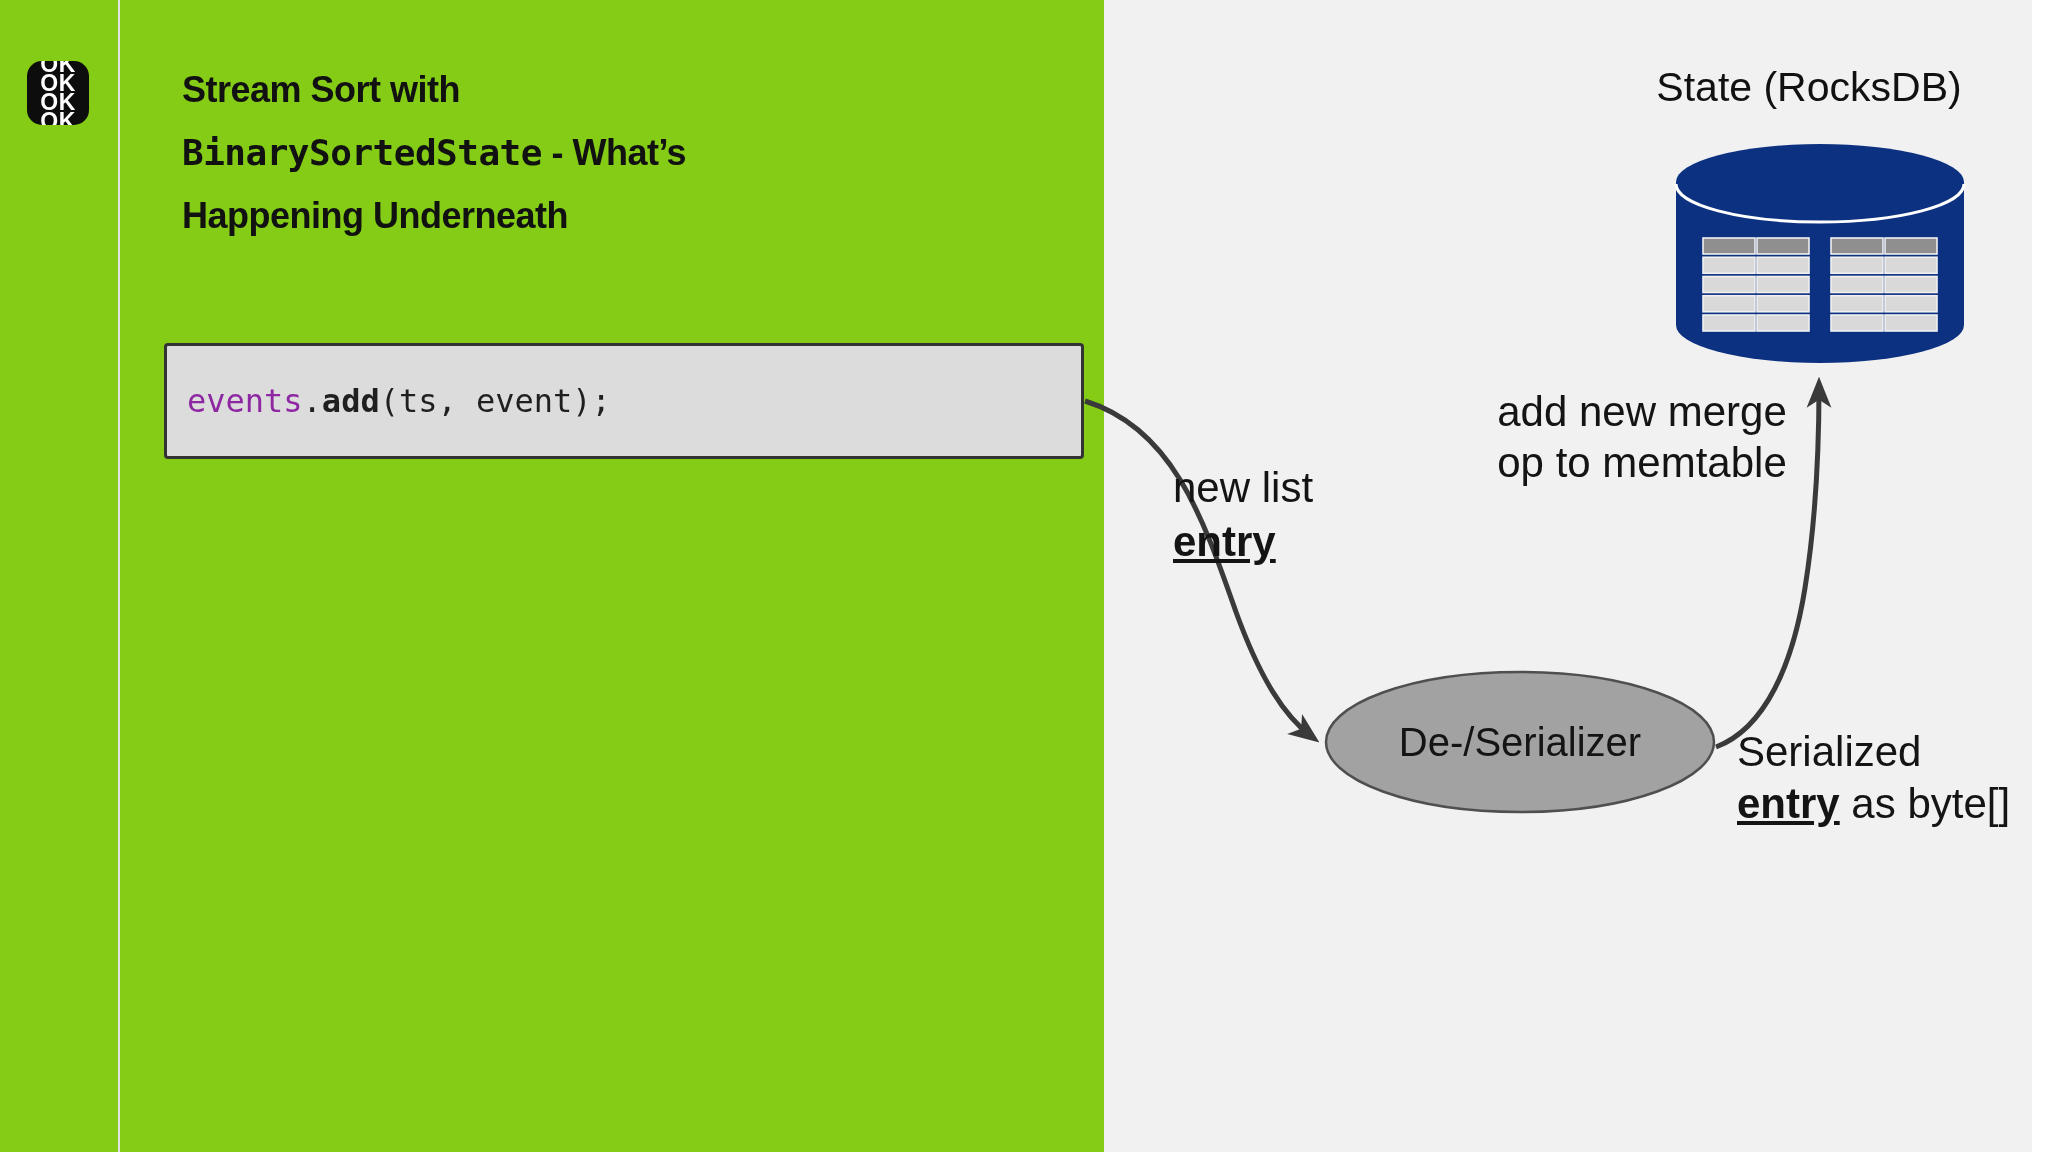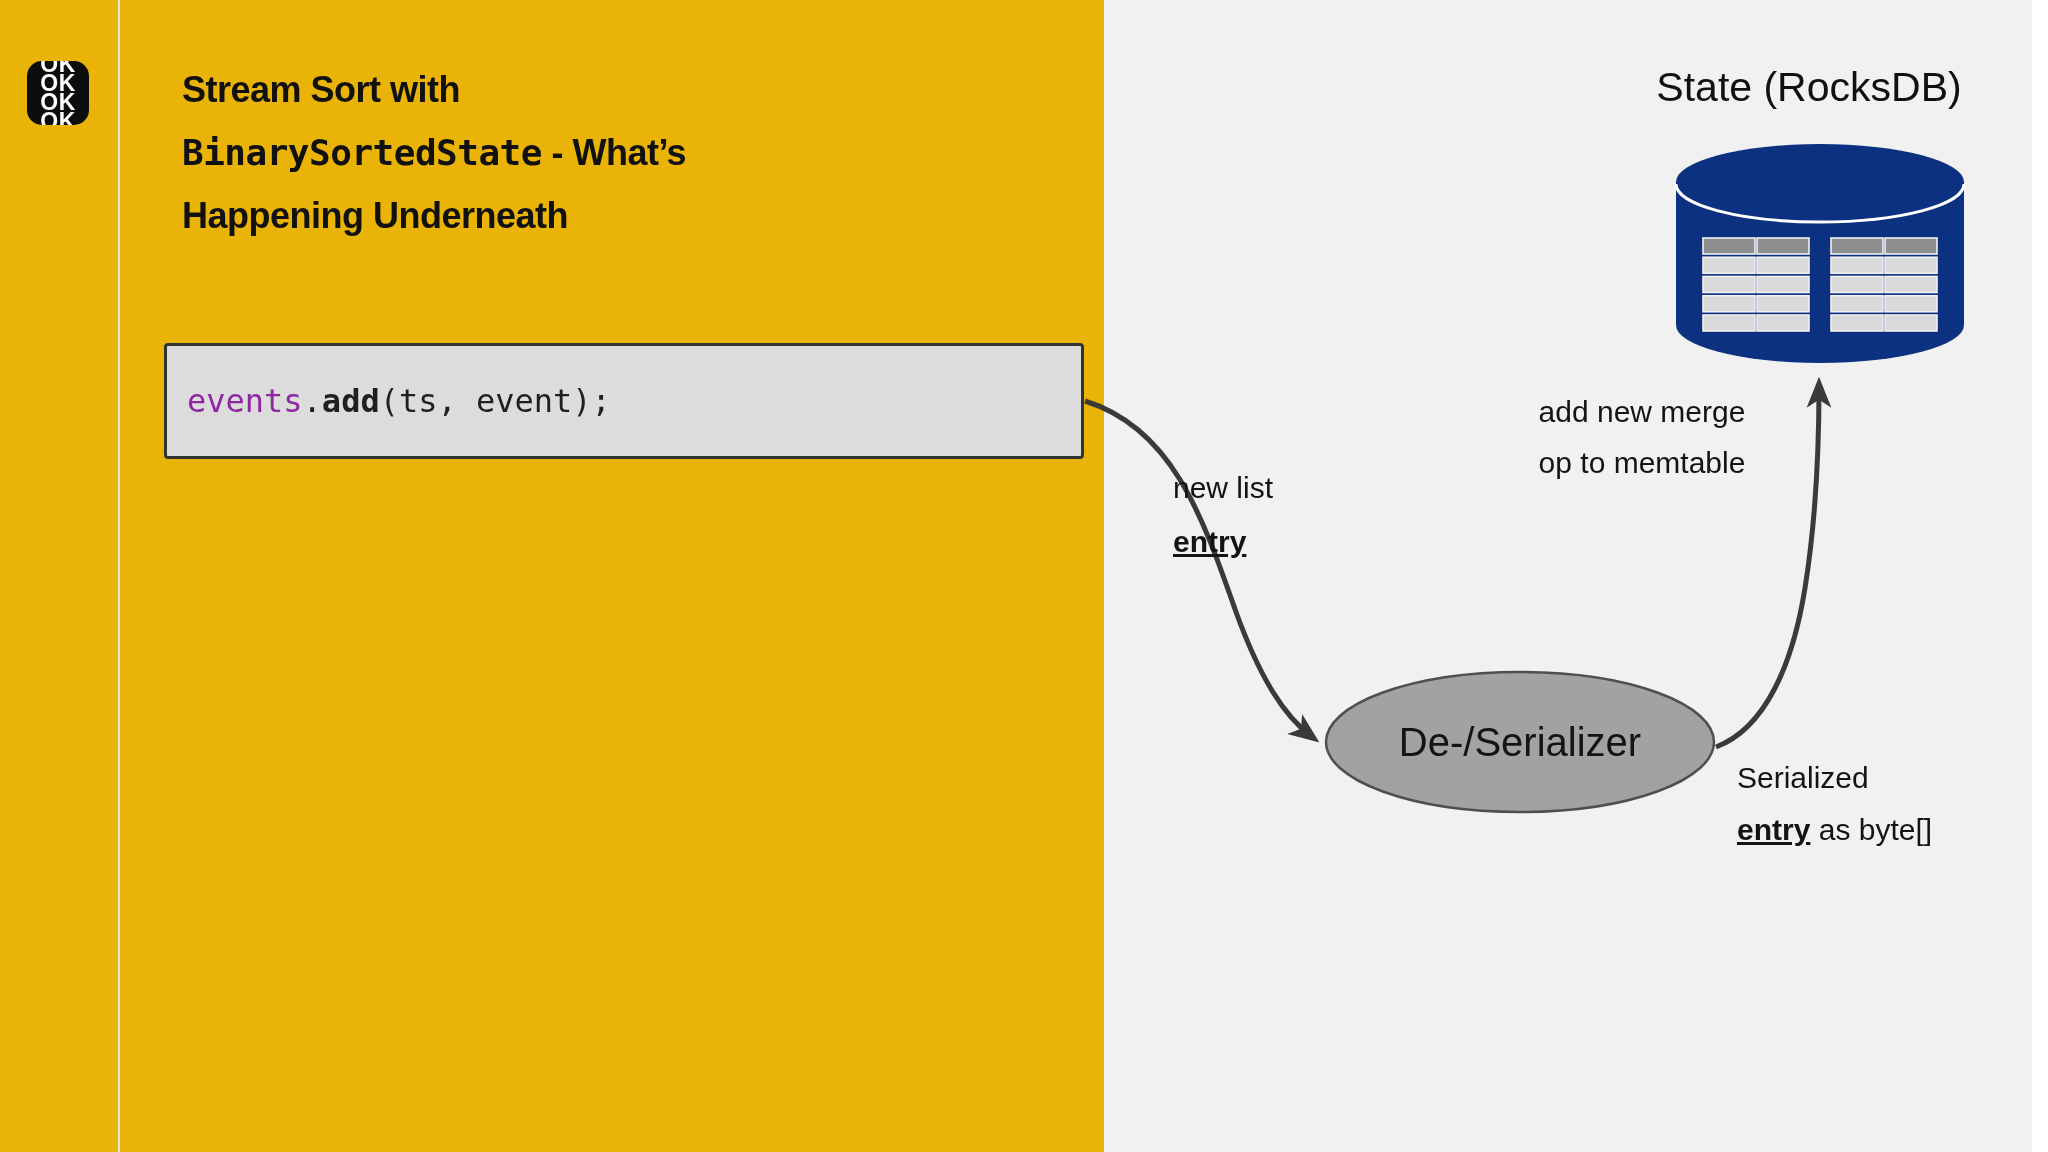--- a/index.html
+++ b/index.html
@@ -1,18 +1,18 @@
 <!DOCTYPE html>
 <html style="--panel-bg: #f1f1f2; --code-bg: #dcdcdc; --code-keyword: #8e28a2; --arrow: #3a3a3a; --ellipse-fill: #a2a2a2; --ellipse-stroke: #4f4f4f; --navy: #0d3181;"><head>
 <meta charset="utf-8">
 <style>
   html,body { margin:0; padding:0; background:#ffffff; }
   .stage {
     position:relative; width:2004px; height:1152px; overflow:hidden;
-    background:#eab308; font-family:"Liberation Sans", sans-serif; color:#111;padding-left:28px;
+    background:#84cc16; font-family:"Liberation Sans", sans-serif; color:#111;padding-left:28px;
   }
   .right-panel { position:absolute; left:1104px; top:0; width:944px; height:1152px;
     background:var(--panel-bg); }
   .divider { position:absolute; left:118px; top:0; width:2px; height:1152px;
     background:#e3e3e5; }
 
   
   .logo { position:absolute; left:27px; top:61px; width:62px; height:64px;
     background:#0d0d0d; border-radius:15px; overflow:hidden;
     display:flex; flex-direction:column; align-items:center; justify-content:center; }
@@ -37,30 +37,30 @@
   
   svg.overlay { position:absolute; left:0; top:0; width:2048px; height:1152px; }
   .arrow-path { fill:none; stroke:var(--arrow); stroke-width:5px; }
   .arrowhead-fill { fill:var(--arrow); }
   .serializer-ellipse { fill:var(--ellipse-fill); stroke:var(--ellipse-stroke);
     stroke-width:2.5px; }
   .db-body { fill:var(--navy); }
   .db-rim { fill:none; stroke:#ffffff; stroke-width:3px; }
 
   
-  .dlabel { position:absolute; font-size:30px; line-height:52px; color:#141414; }
+  .dlabel { position:absolute; font-size:42px; line-height:52px; color:#141414; }
   .bold { font-weight:700;text-decoration:underline; }
   .state-label { position:absolute; left:1609px; top:64px; width:400px;
     text-align:center; font-size:41px; font-weight:400; color:#111; }
   .serializer-label { position:absolute; left:1326px; top:719px; width:388px;
     text-align:center; font-size:40px; line-height:46px; color:#141414; }
   .label-new-entry { left:1161px; top:461px; line-height:54px;margin-left:12px; }
   .label-memtable { left:1470px; top:386px; width:344px; text-align:center;
     line-height:51px; }
-  .label-serialized { left:1737px; top:726px;margin-top:26px; }
+  .label-serialized { left:1737px; top:726px; }
 </style>
 </head>
 <body>
 
 <div class="stage">
 
   <div class="right-panel"></div>
   <div class="divider"></div>
 
   <div class="logo">

